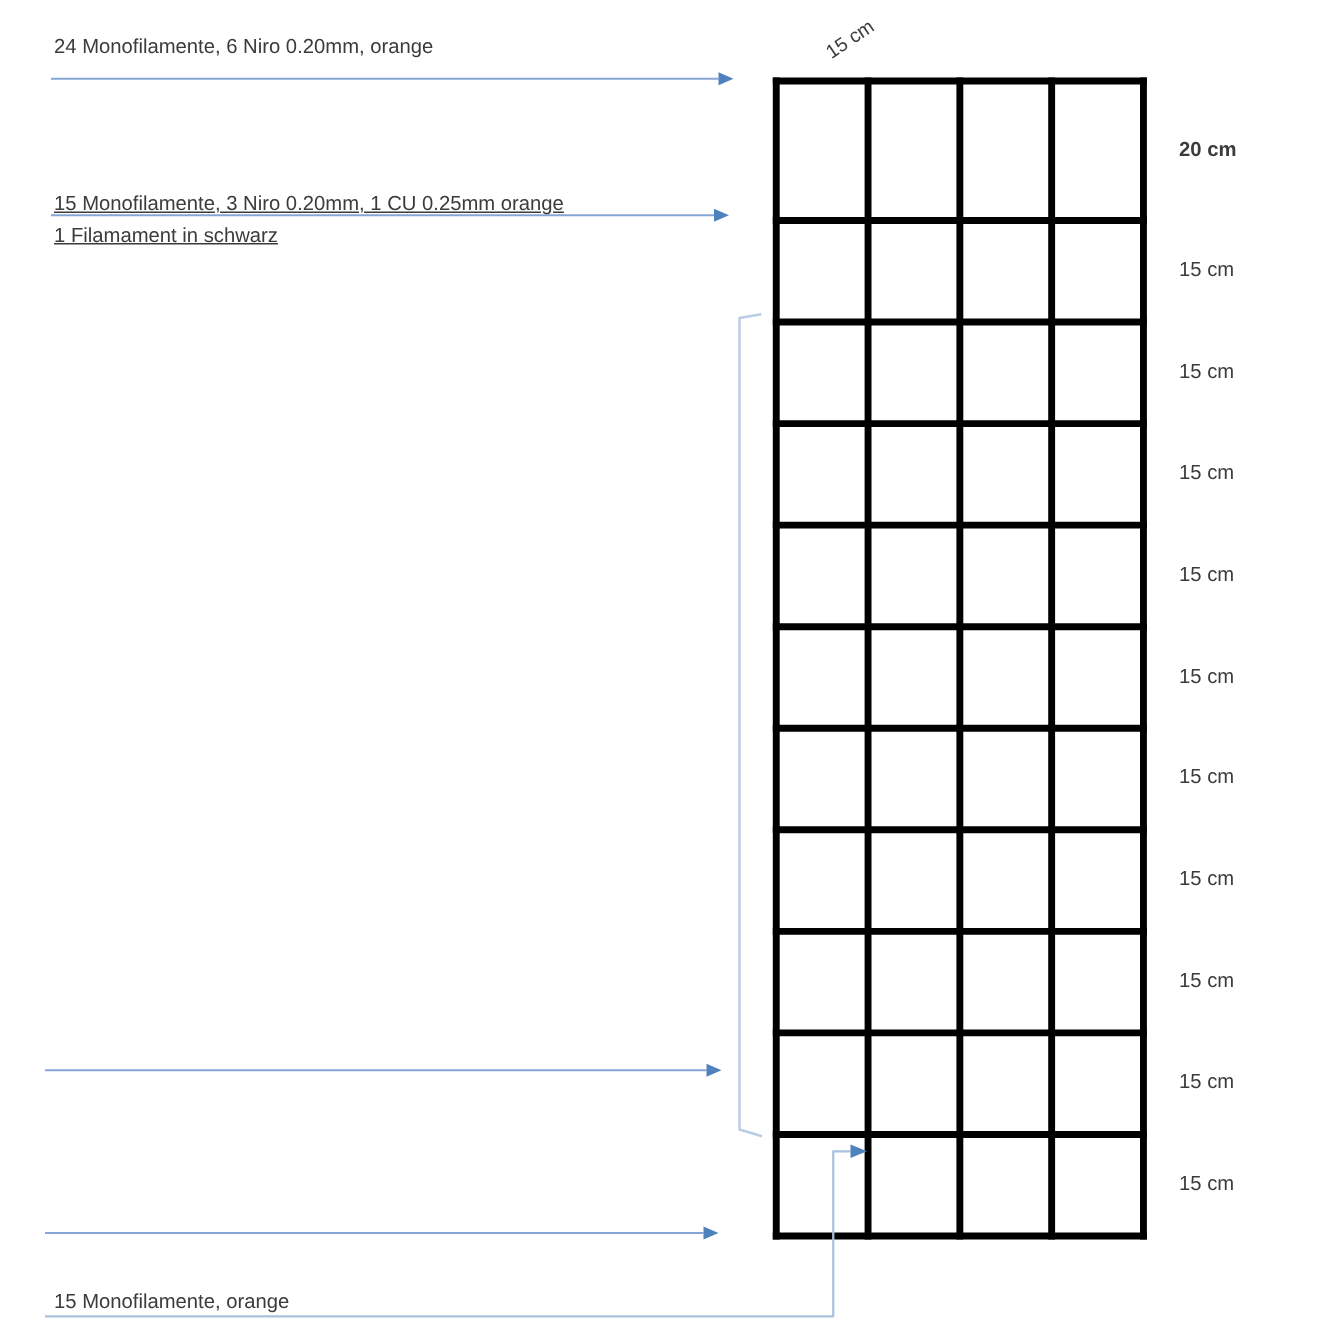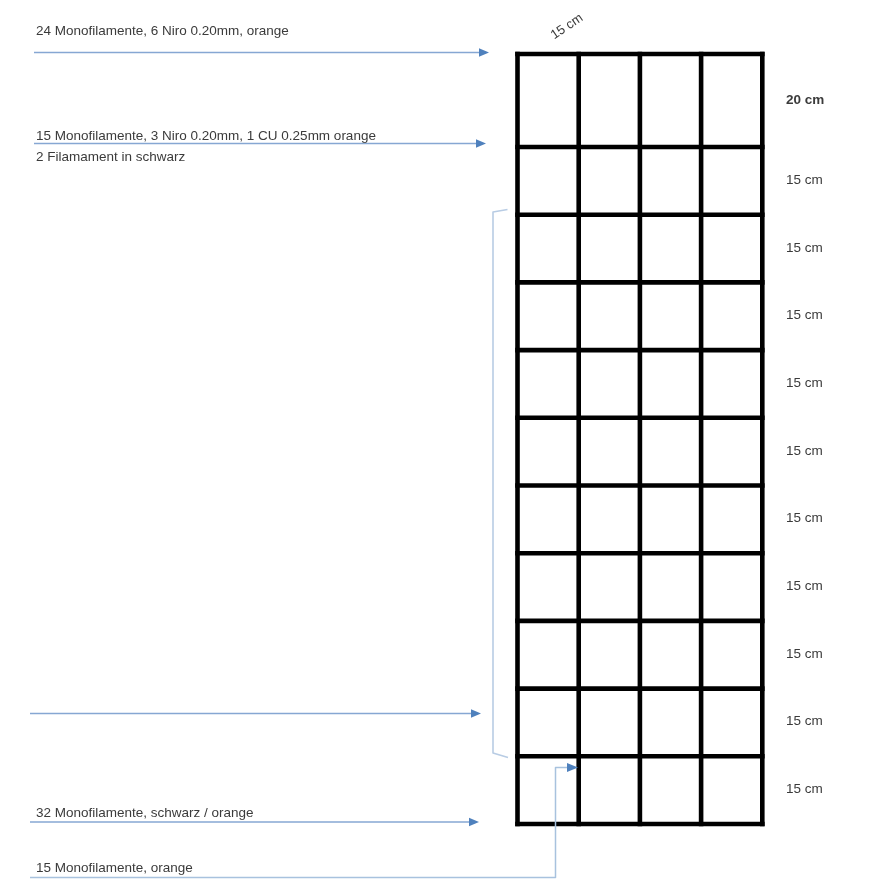--- a/index.html
+++ b/index.html
@@ -22,21 +22,21 @@
   .diagram-svg{position:absolute;left:0;top:0;}
   .grid-line{stroke:var(--grid-line);stroke-width:4.6;}
   .arrow-line{stroke:var(--arrow-line);stroke-width:1.4;fill:none;}
   .elbow-line{stroke:var(--elbow-line);stroke-width:1.5;fill:none;stroke-linejoin:round;}
   .bracket-line{stroke:var(--bracket-line);stroke-width:1.6;fill:none;stroke-linejoin:round;}
   .arrow-head{fill:var(--arrow-head);stroke:none;}
   .ann{
     position:absolute;font-size:13.5px;color:var(--text);
     line-height:16px;white-space:nowrap;
   }
-  .ann.two-line{line-height:21px;}
+  .ann.two-line{line-height:21px;text-decoration:underline;}
   .ann span{display:block;}
   .rot-label{
     position:absolute;left:556px;top:27px;font-size:13px;color:var(--text);
     transform:rotate(-34deg);transform-origin:left bottom;white-space:nowrap;
   }
   .row-label{
     position:absolute;left:786px;font-size:13.5px;color:var(--text);white-space:nowrap;
   }
 </style>
 </head>
@@ -85,27 +85,24 @@
       <polyline class="bracket-line" points="507.5,209.5 493,212 493,753 508,757.5"></polyline>
     </g>
   </svg>
 
   <div class="ann" style="left:36px;top:23px">
     <span>24 Monofilamente, 6 Niro 0.20mm, orange</span>
   </div>
 
   <div class="ann two-line" style="left:36px;top:125px">
     <span>15 Monofilamente, 3 Niro 0.20mm, 1 CU 0.25mm orange</span>
-    <span>2 Filamament in schwarz</span>
+    <span>1 Filamament in schwarz</span>
   </div>
 
 
-  <div class="ann" style="left:36px;top:805px">
-    <span>32 Monofilamente, schwarz / orange</span>
-  </div>
 
   <div class="ann" style="left:36px;top:860px">
     <span>15 Monofilamente, orange</span>
   </div>
 
   <div class="rot-label">15 cm</div>
 
 <div class="row-label" style="top: 91.5px; font-weight: bold;">20 cm</div>
     <div class="row-label" style="top: 171.85px;">15 cm</div>
     <div class="row-label" style="top: 239.55px;">15 cm</div>

